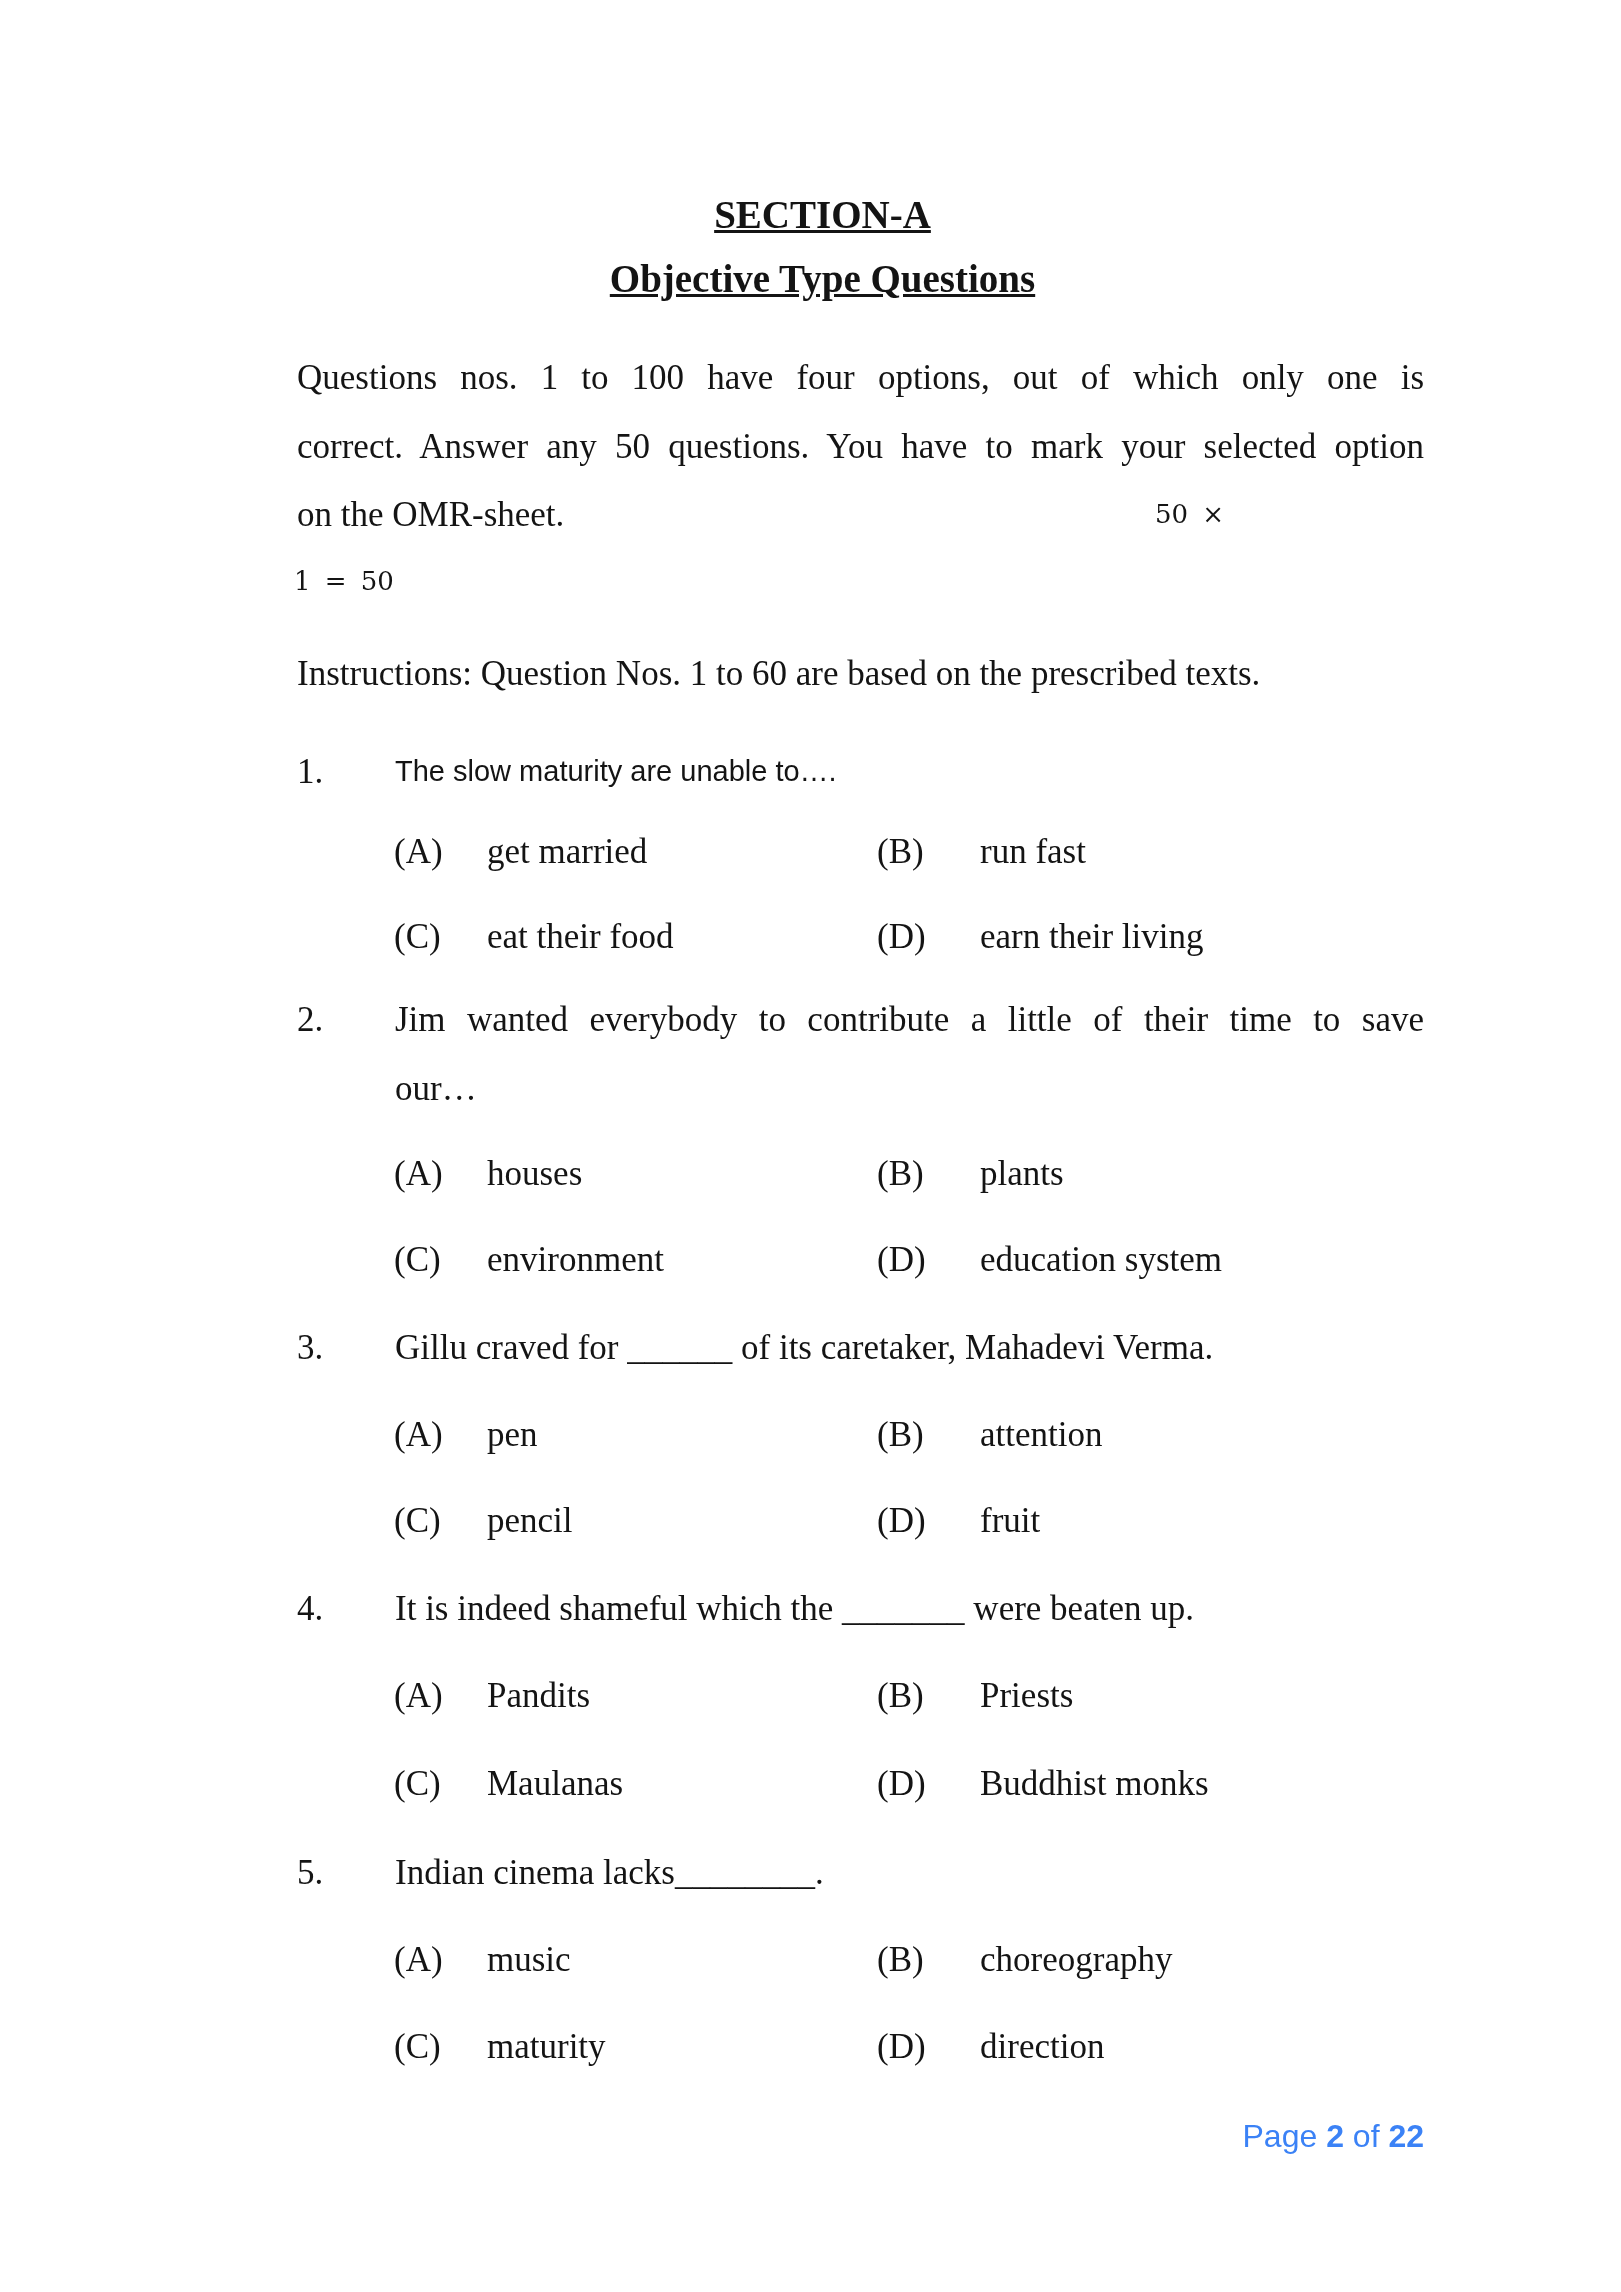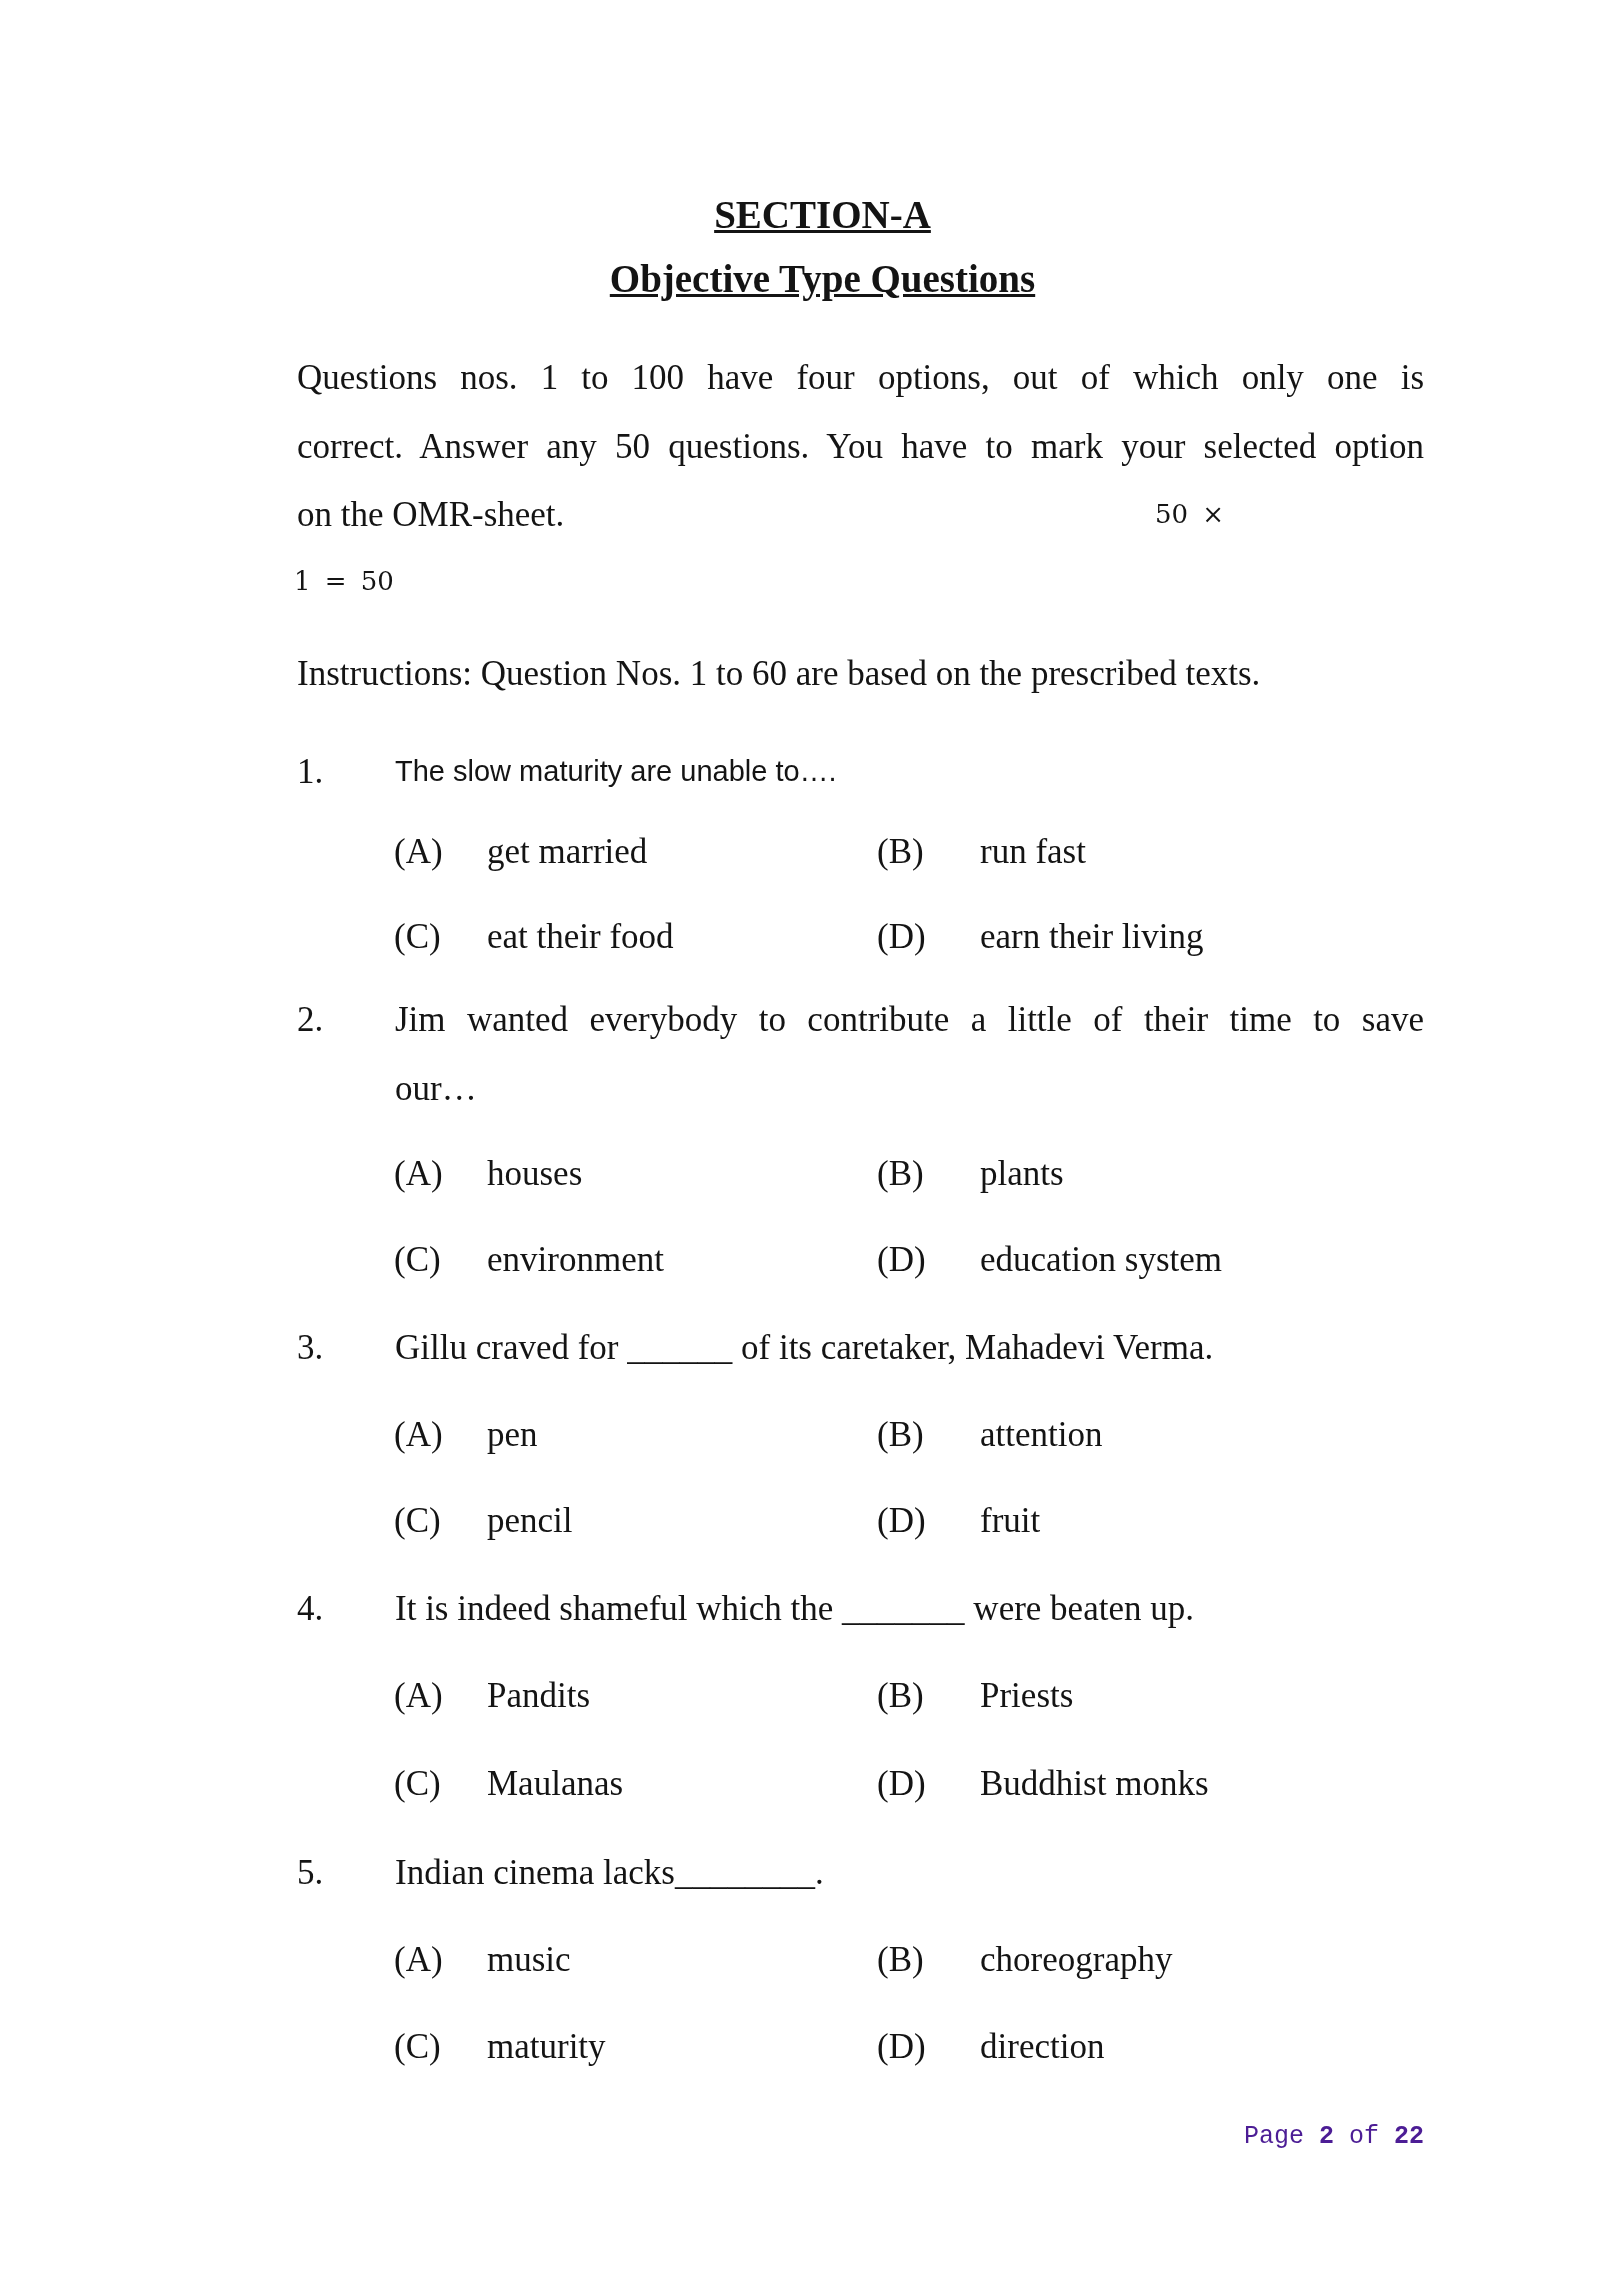--- a/index.html
+++ b/index.html
@@ -36,22 +36,22 @@
   .sans  { font-family: "Liberation Sans", sans-serif; font-size: 29px; }
 
   
   .la { left: 394px; }
   .ta { left: 487px; }
   .lb { left: 877px; }
   .tb { left: 980px; }
 
   
   .footer { position: absolute; top: 2117px; right: 197px;
-            font-family: Liberation Mono, monospace; font-size: 25px;
-            line-height: 39px; color: #4c1d95; }
+            font-family: Liberation Sans, sans-serif; font-size: 32px;
+            line-height: 39px; color: #3b82f6; }
   .footer .b { font-weight: bold; }
 </style>
 </head>
 <body>
 
 <div class="page">
 
   <div class="title" style="top:190px">SECTION-A</div>
   <div class="title" style="top:254px">Objective Type Questions</div>
 

